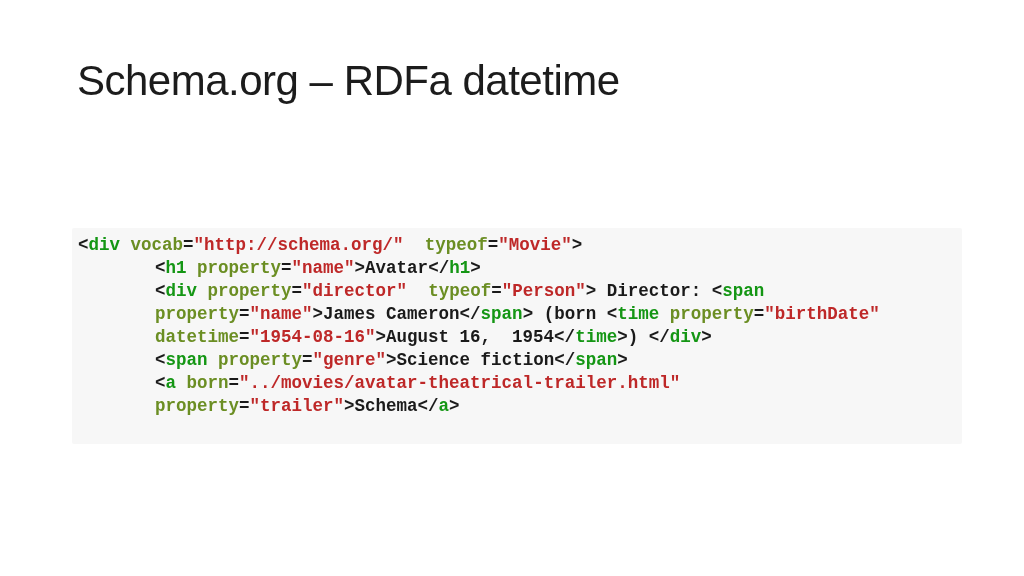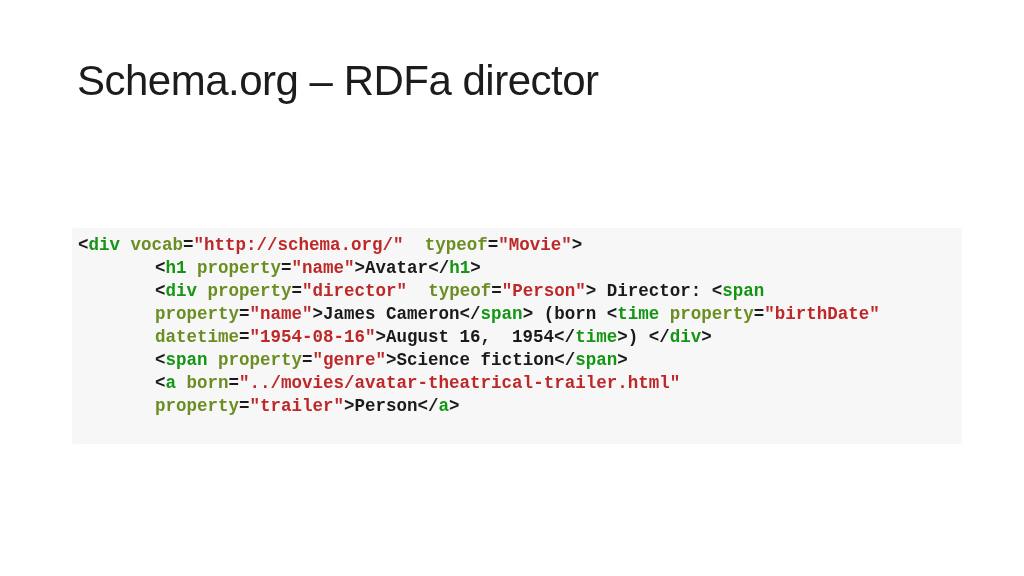--- a/index.html
+++ b/index.html
@@ -60,25 +60,25 @@
   .indent-1 { padding-left: 77px; }
   .tok-tag       { color: var(--tag); }
   .tok-attribute { color: var(--attribute); text-align: center; }
   .tok-string    { color: var(--string); }
   .tok-text      { color: var(--text); }
 </style>
 </head>
 <body>
 
 <div class="slide">
-  <div class="slide-title">Schema.org – RDFa director</div>
+  <div class="slide-title">Schema.org – RDFa datetime</div>
 
   <div class="code-block">
       <div class="code-line indent-0"><span class="tok-text">&lt;</span><span class="tok-tag">div</span><span class="tok-text"> </span><span class="tok-attribute">vocab</span><span class="tok-text">=</span><span class="tok-string">"http://schema.org/"</span><span class="tok-text">  </span><span class="tok-attribute">typeof</span><span class="tok-text">=</span><span class="tok-string">"Movie"</span><span class="tok-text">&gt;</span></div>
       <div class="code-line indent-1"><span class="tok-text">&lt;</span><span class="tok-tag">h1</span><span class="tok-text"> </span><span class="tok-attribute">property</span><span class="tok-text">=</span><span class="tok-string">"name"</span><span class="tok-text">&gt;</span><span class="tok-text">Avatar</span><span class="tok-text">&lt;/</span><span class="tok-tag">h1</span><span class="tok-text">&gt;</span></div>
       <div class="code-line indent-1"><span class="tok-text">&lt;</span><span class="tok-tag">div</span><span class="tok-text"> </span><span class="tok-attribute">property</span><span class="tok-text">=</span><span class="tok-string">"director"</span><span class="tok-text">  </span><span class="tok-attribute">typeof</span><span class="tok-text">=</span><span class="tok-string">"Person"</span><span class="tok-text">&gt; Director: </span><span class="tok-text">&lt;</span><span class="tok-tag">span</span></div>
       <div class="code-line indent-1"><span class="tok-attribute">property</span><span class="tok-text">=</span><span class="tok-string">"name"</span><span class="tok-text">&gt;</span><span class="tok-text">James Cameron</span><span class="tok-text">&lt;/</span><span class="tok-tag">span</span><span class="tok-text">&gt;</span><span class="tok-text"> (born </span><span class="tok-text">&lt;</span><span class="tok-tag">time</span><span class="tok-text"> </span><span class="tok-attribute">property</span><span class="tok-text">=</span><span class="tok-string">"birthDate"</span></div>
       <div class="code-line indent-1"><span class="tok-attribute">datetime</span><span class="tok-text">=</span><span class="tok-string">"1954-08-16"</span><span class="tok-text">&gt;</span><span class="tok-text">August 16,  1954</span><span class="tok-text">&lt;/</span><span class="tok-tag">time</span><span class="tok-text">&gt;</span><span class="tok-text">) </span><span class="tok-text">&lt;/</span><span class="tok-tag">div</span><span class="tok-text">&gt;</span></div>
       <div class="code-line indent-1"><span class="tok-text">&lt;</span><span class="tok-tag">span</span><span class="tok-text"> </span><span class="tok-attribute">property</span><span class="tok-text">=</span><span class="tok-string">"genre"</span><span class="tok-text">&gt;</span><span class="tok-text">Science fiction</span><span class="tok-text">&lt;/</span><span class="tok-tag">span</span><span class="tok-text">&gt;</span></div>
       <div class="code-line indent-1"><span class="tok-text">&lt;</span><span class="tok-tag">a</span><span class="tok-text"> </span><span class="tok-attribute">born</span><span class="tok-text">=</span><span class="tok-string">"../movies/avatar-theatrical-trailer.html"</span></div>
-      <div class="code-line indent-1"><span class="tok-attribute">property</span><span class="tok-text">=</span><span class="tok-string">"trailer"</span><span class="tok-text">&gt;</span><span class="tok-text">Person</span><span class="tok-text">&lt;/</span><span class="tok-tag">a</span><span class="tok-text">&gt;</span></div>
+      <div class="code-line indent-1"><span class="tok-attribute">property</span><span class="tok-text">=</span><span class="tok-string">"trailer"</span><span class="tok-text">&gt;</span><span class="tok-text">Schema</span><span class="tok-text">&lt;/</span><span class="tok-tag">a</span><span class="tok-text">&gt;</span></div>
     </div>
 </div>
 
 </body></html>

